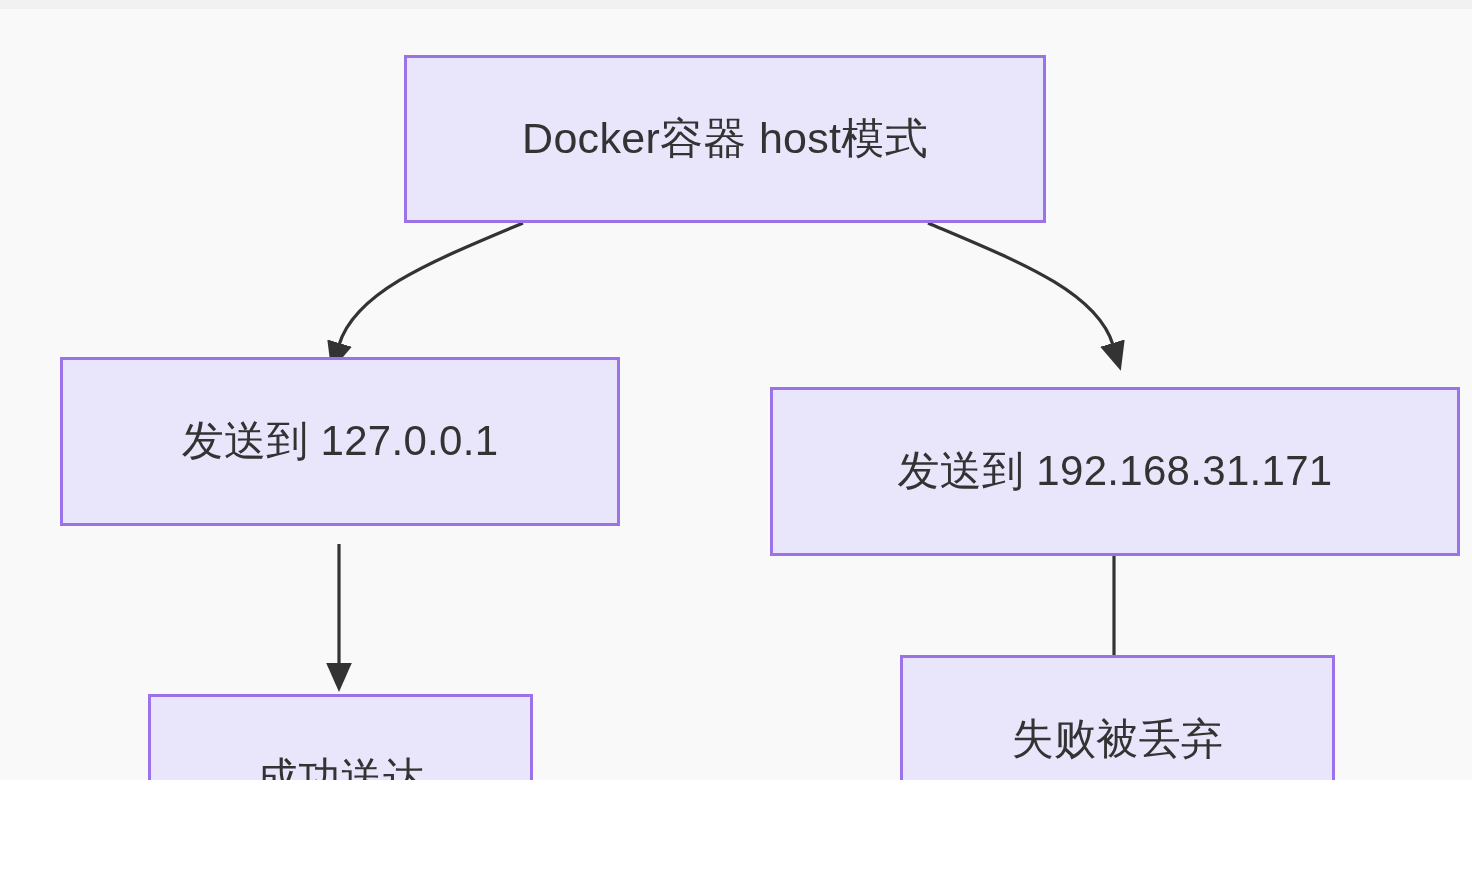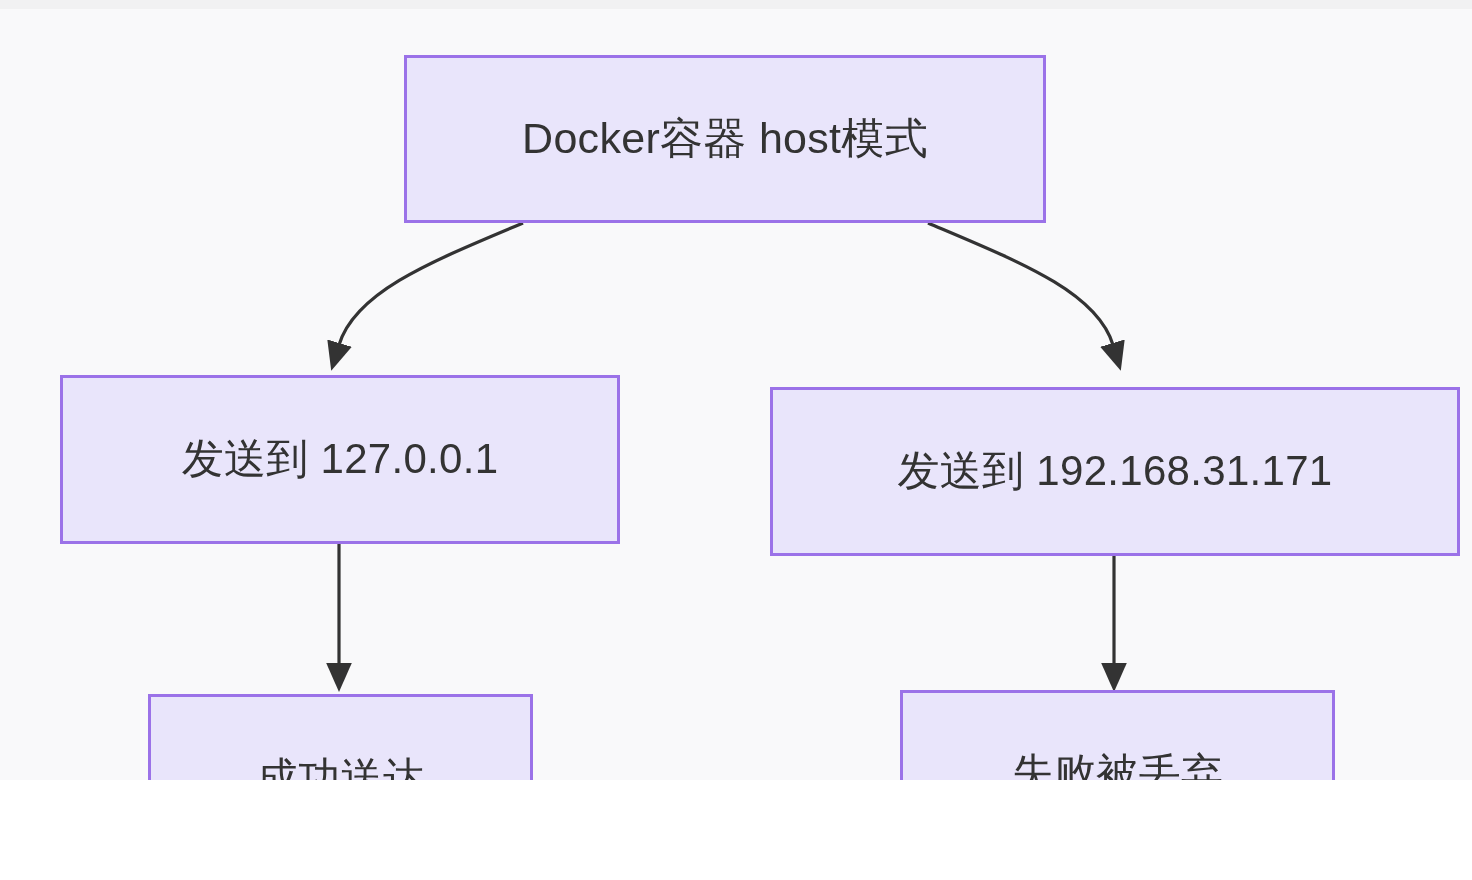--- a/index.html
+++ b/index.html
@@ -54,24 +54,24 @@
     color: #333333;
     font-size: 41px;
     font-weight: 400;
     line-height: 1.15;
     letter-spacing: 0.3px;
     white-space: nowrap;
   }
 
   
   #node-root      { left: 404px;  top: 55px;  width: 642px; height: 168px; }
-  #node-loopback  { left: 60px;   top: 375px; width: 560px; height: 169px; }
+  #node-loopback  { left: 60px;   top: 357px; width: 560px; height: 169px; }
   #node-lan-ip    { left: 770px;  top: 375px; width: 690px; height: 169px; margin-top: 12px; }
   #node-success   { left: 148px;  top: 694px; width: 385px; height: 169px; }
-  #node-dropped   { left: 900px;  top: 690px; width: 435px; height: 169px; font-family: Liberation Serif, serif; }
+  #node-dropped   { left: 900px;  top: 655px; width: 435px; height: 169px; font-family: Liberation Serif, serif; }
 
   #node-root      .node-label { font-size: 43px; }
   #node-loopback  .node-label,
   #node-lan-ip    .node-label { font-size: 42px; }
   #node-success   .node-label,
   #node-dropped   .node-label { font-size: 42px; }
 
   
   #fab {
     position: absolute;

